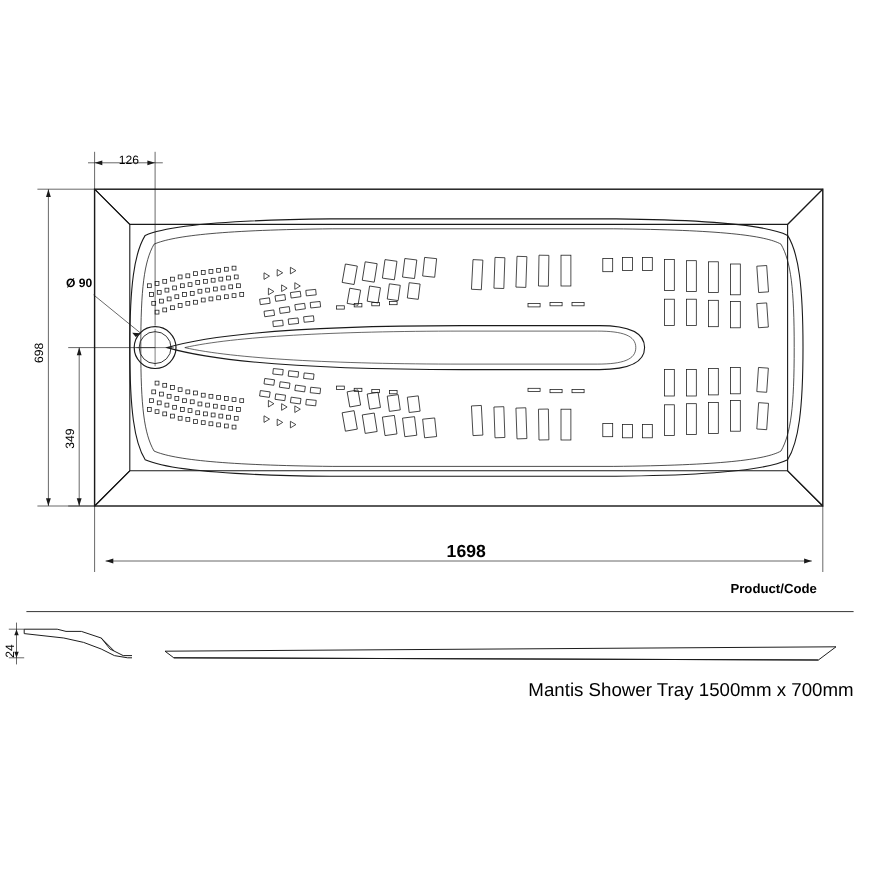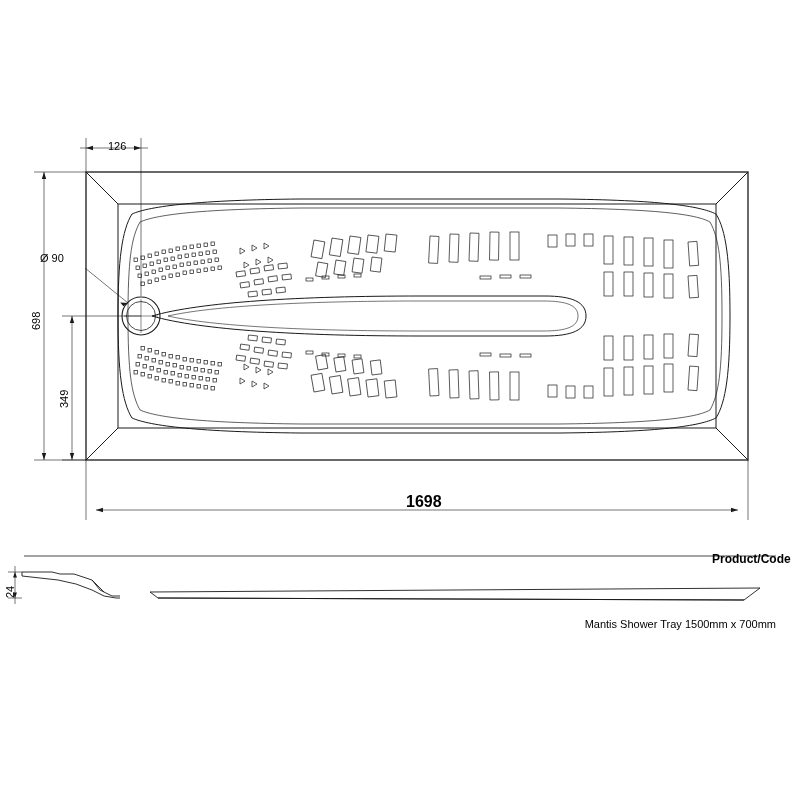--- a/index.html
+++ b/index.html
@@ -38,21 +38,21 @@
   }
   .lbl.bold {
     font-weight: bold;
   }
   .lbl.rot {
     transform-origin: left top;
   }
   .cap {
     position: absolute;
     font-family: "Liberation Sans", sans-serif;
-    font-size: 11px;
+    font-size: 17px;
     color: #000;
     white-space: nowrap;
     text-align: right;
   }
 </style>
 </head>
 <body>
 
 <div id="stage">
 
@@ -429,28 +429,28 @@
         <line x1="15" y1="566" x2="15" y2="604"></line>
         <path d="M15 572 l-2 5.5 h4 Z" fill="#1a1a1a" stroke="none"></path>
         <path d="M15 598 l-2 -5.5 h4 Z" fill="#1a1a1a" stroke="none"></path>
       </g>
 
     </g>
   </svg>
 
   <div class="lbl" style="left:108px; top:140px;">126</div>
 
-  <div class="lbl" style="left:40px; top:252px;">Ø 90</div>
+  <div class="lbl" style="left:60px; top:252px;font-weight:bold;">Ø 90</div>
 
   <div class="lbl rot" style="left:30px; top:330px; transform: rotate(-90deg);">698</div>
 
   <div class="lbl rot" style="left:58px; top:408px; transform: rotate(-90deg);">349</div>
 
   <div class="lbl bold" style="left:406px; top:493px; font-size:16px;">1698</div>
 
   <div class="lbl rot" style="left:4px; top:598px; transform: rotate(-90deg);">24</div>
 
-  <div class="lbl bold" style="left:664px; top:552px; font-size:12px;margin-left:48px;">Product/Code</div>
+  <div class="lbl bold" style="left:664px; top:528px; font-size:12px;">Product/Code</div>
 
   <div class="cap" style="left:376px; top:618px; width:400px;">Mantis Shower Tray 1500mm x 700mm</div>
 
 
 </div>
 
 </body></html>

